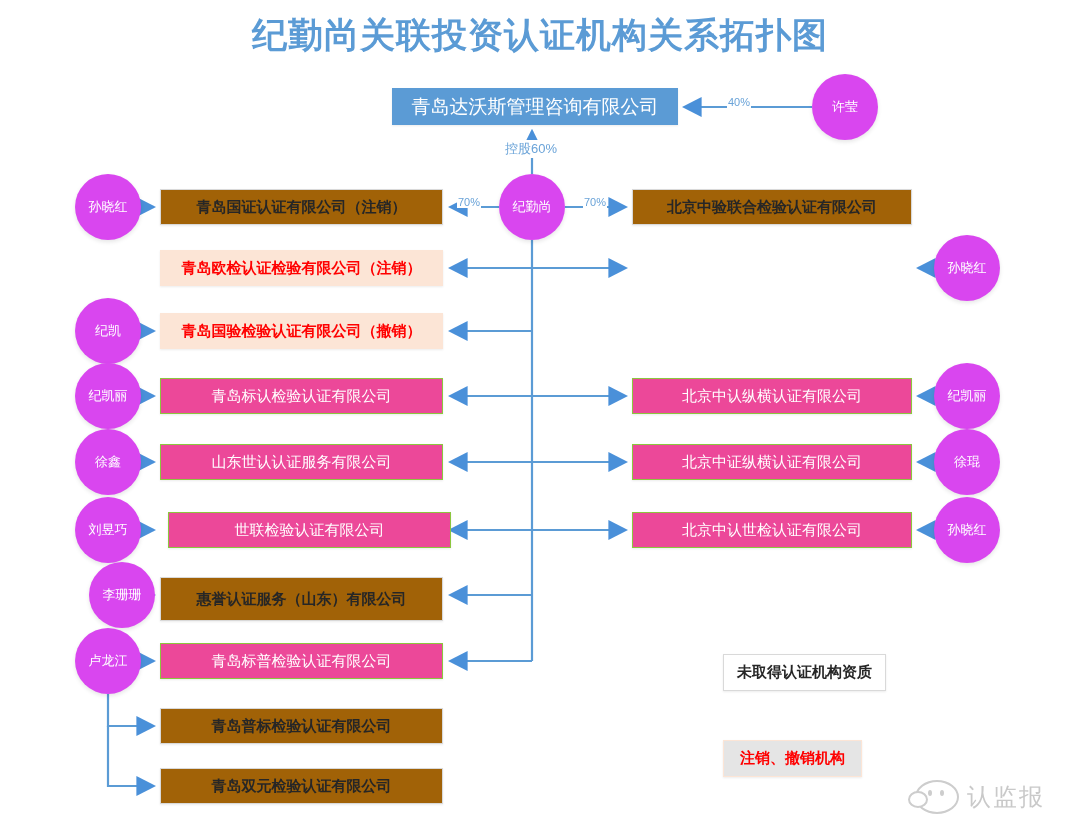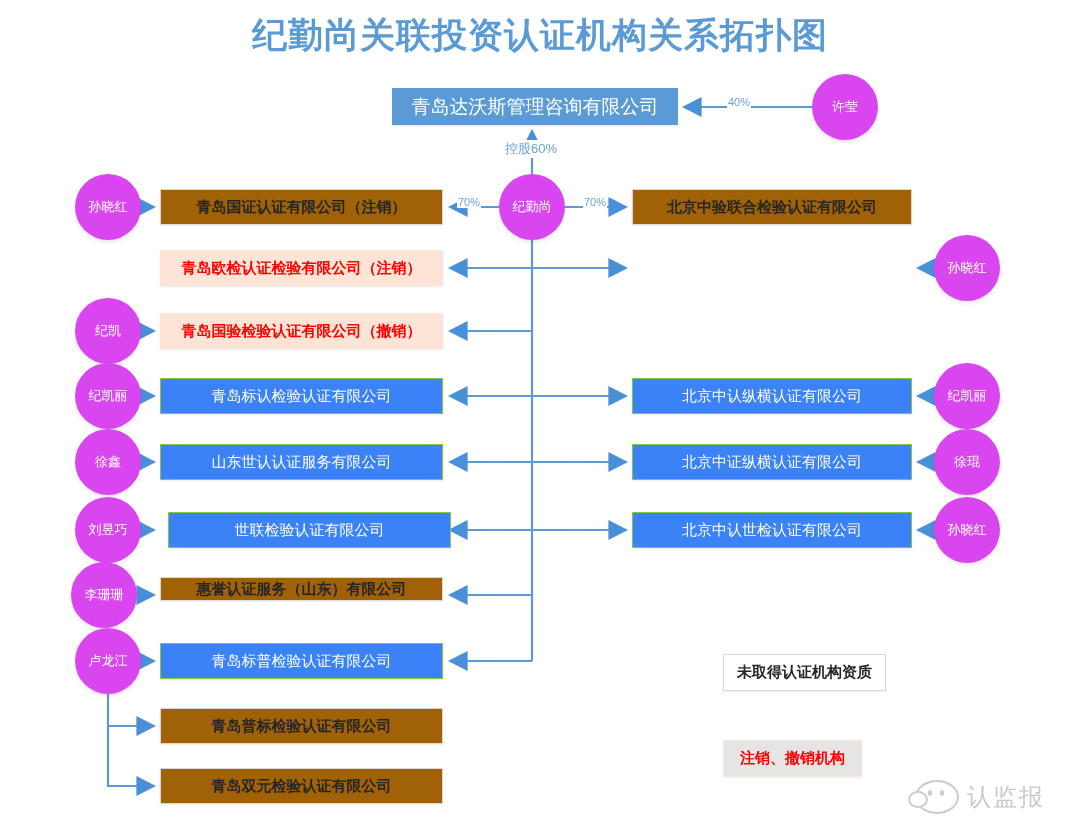--- a/index.html
+++ b/index.html
@@ -32,21 +32,21 @@
 
   
   .box{
     border:1px solid #d9d9d9;
     background:#a16207;
     color:#262626;
     font-weight:bold;
     box-shadow:0 1px 2px rgba(0,0,0,0.08);
   }
   .box.green{
-    background:#3b82f6;
+    background:#ec4899;
     border:1px solid #8cc63e;
     color:#ffffff;
     font-weight:normal;
   }
   .box.peach{
     background:#fce5d6;
     border:1px solid #fce5d6;
     color:#ff0000;
     font-weight:bold;
   }
@@ -191,22 +191,22 @@
 
   <div class="node circle" style="left:75px;top:363px;width:66px;height:66px;">纪凯丽</div>
   <div class="node box green" style="left:160px;top:378px;width:283px;height:36px;">青岛标认检验认证有限公司</div>
 
   <div class="node circle" style="left:75px;top:429px;width:66px;height:66px;">徐鑫</div>
   <div class="node box green" style="left:160px;top:444px;width:283px;height:36px;">山东世认认证服务有限公司</div>
 
   <div class="node circle" style="left:75px;top:497px;width:66px;height:66px;">刘昱巧</div>
   <div class="node box green" style="left:168px;top:512px;width:283px;height:36px;">世联检验认证有限公司</div>
 
-  <div class="node circle" style="left:71px;top:562px;width:66px;height:66px;">李珊珊</div>
-  <div class="node box" style="left:160px;top:577px;width:283px;height:24px;">惠誉认证服务（山东）有限公司</div>
+  <div class="node circle" style="left:89px;top:562px;width:66px;height:66px;">李珊珊</div>
+  <div class="node box" style="left:160px;top:577px;width:283px;height:44px;">惠誉认证服务（山东）有限公司</div>
 
   <div class="node circle" style="left:75px;top:628px;width:66px;height:66px;">卢龙江</div>
   <div class="node box green" style="left:160px;top:643px;width:283px;height:36px;">青岛标普检验认证有限公司</div>
 
   <div class="node box" style="left:160px;top:708px;width:283px;height:36px;">青岛普标检验认证有限公司</div>
   <div class="node box" style="left:160px;top:768px;width:283px;height:36px;">青岛双元检验认证有限公司</div>
 
   <div class="node box" style="left:632px;top:189px;width:280px;height:36px;">北京中验联合检验认证有限公司</div>
 
   <div class="node circle" style="left:934px;top:235px;width:66px;height:66px;">孙晓红</div>

